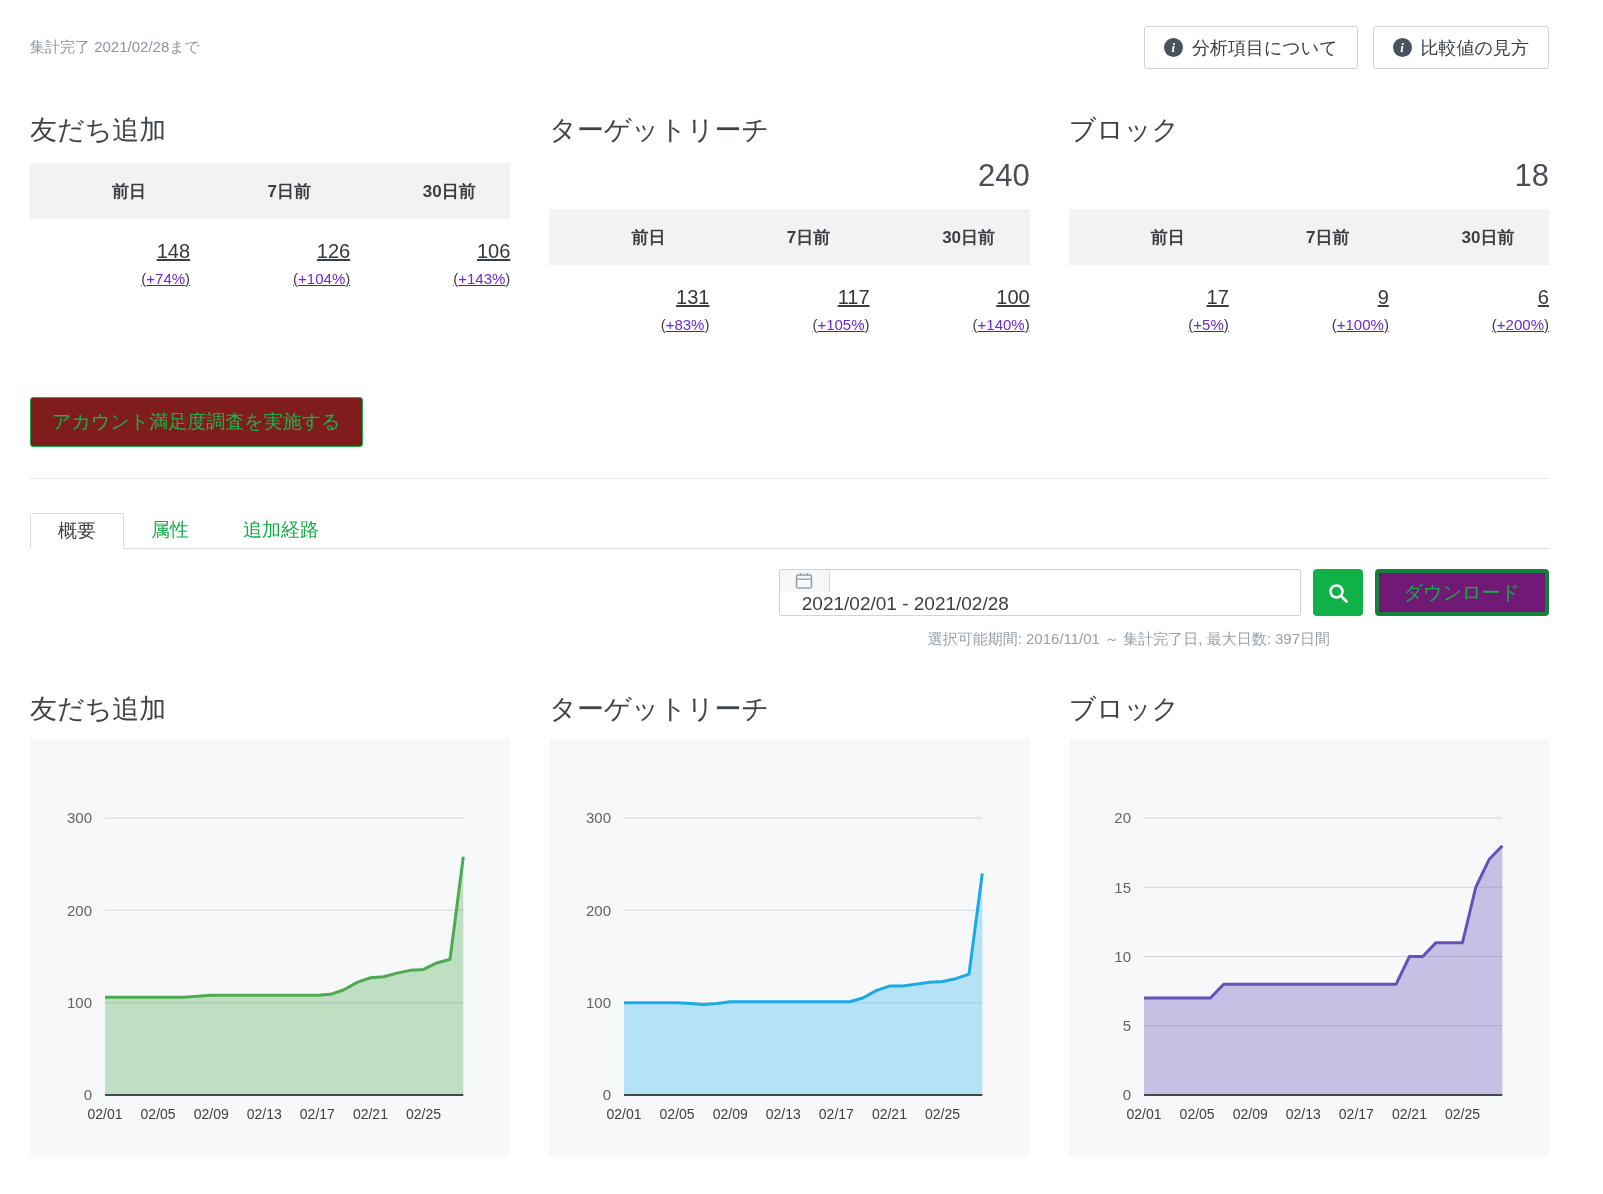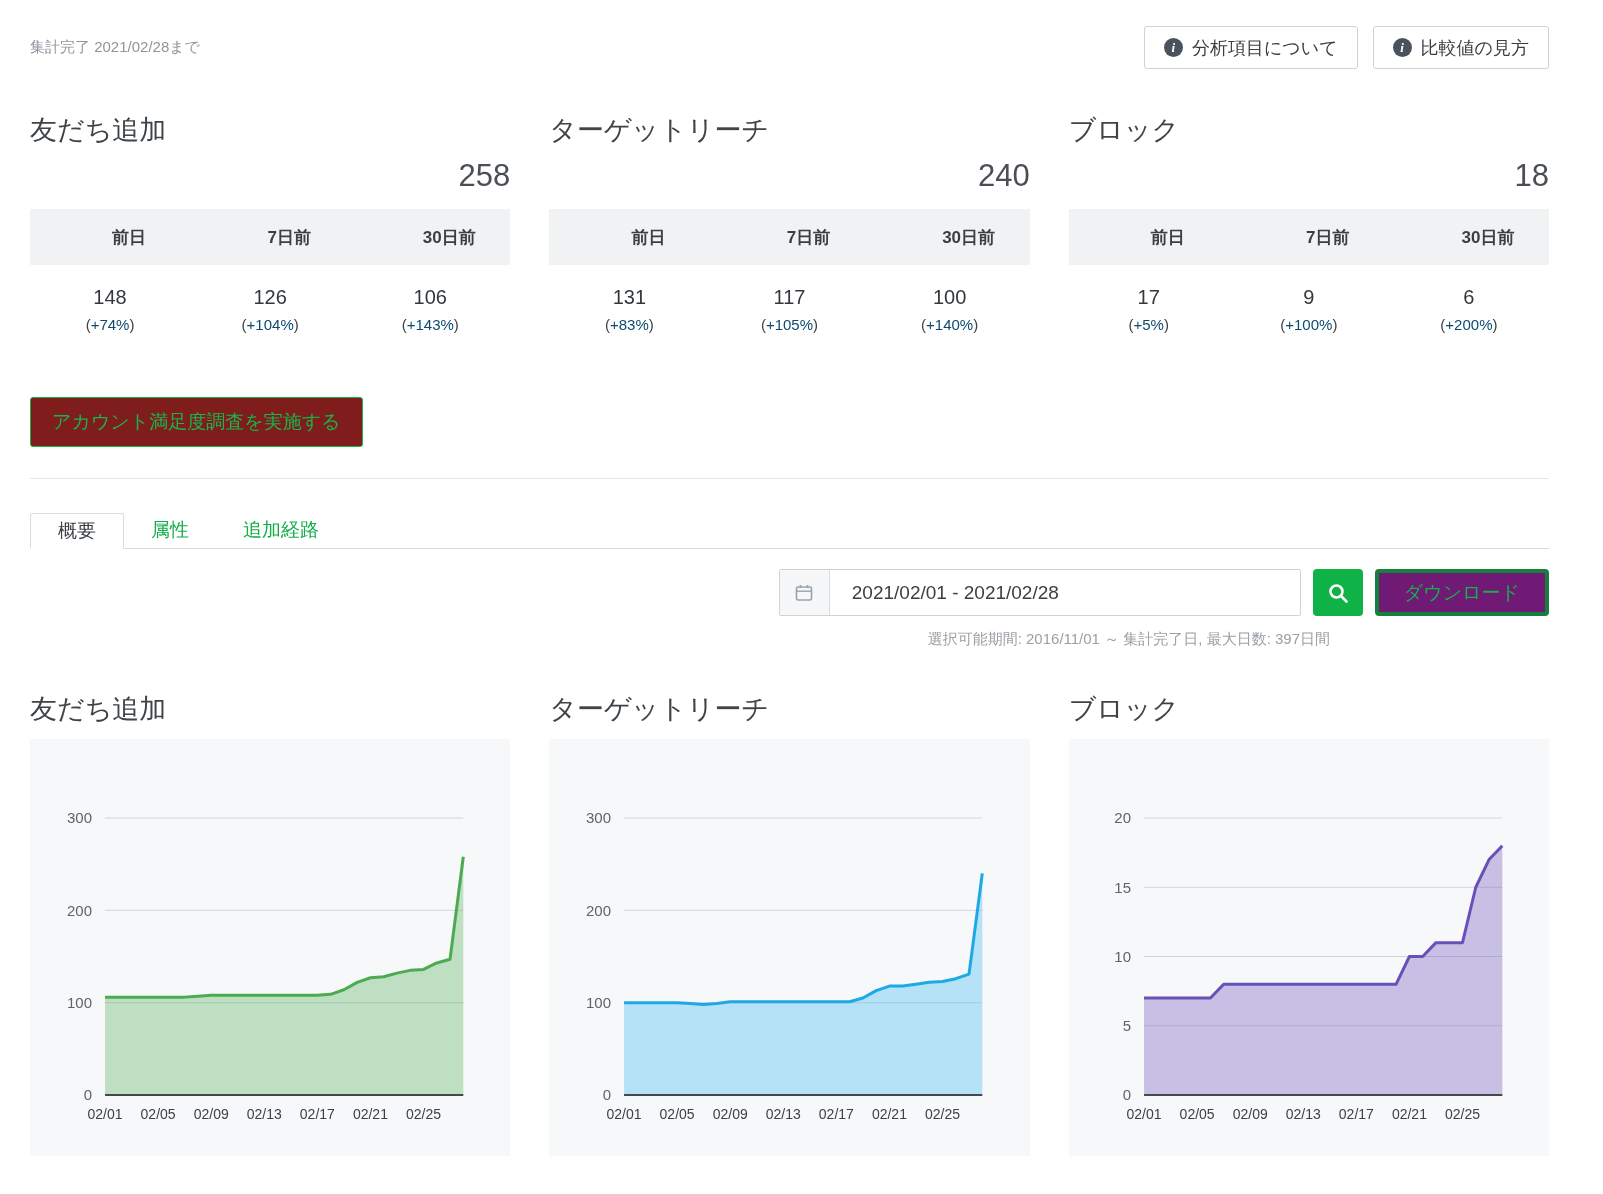--- a/index.html
+++ b/index.html
@@ -28,26 +28,26 @@
   }
 
   
   .cards { display:grid; grid-template-columns:repeat(3,1fr); gap:39px; margin-top:30px; }
   .card-title { font-size:27px; color:#3f4449; font-weight:400; }
   .card-total { font-size:31px; color:#4a4f55; text-align:right; margin-top:10px; }
   .stat-table { margin-top:15px; }
   .stat-head { display:grid; grid-template-columns:repeat(3,1fr); background:#f1f2f4; height:56px; align-items:center; }
   .stat-head div { text-align:center; font-size:17px; font-weight:bold; color:#3a3f44;padding-left:38px; }
   .stat-vals { display:grid; grid-template-columns:repeat(3,1fr); padding-top:21px; }
-  .stat-vals > div { text-align:center; }
+  .stat-vals > div { text-align:right;text-decoration:underline; }
   .sv-num { font-size:20px; color:#33383d; }
   .sv-pct { font-size:15px; color:#3d4248; margin-top:7px; }
   .sv-pct::before { content:"("; }
   .sv-pct::after { content:")"; }
-  .sv-pct span { color:#0c4a6e; font-style:normal;margin-top:31px; }
+  .sv-pct span { color:#6d28d9; font-style:normal;margin-top:31px; }
 
   
   .survey { display:flex; justify-content:space-between; align-items:center; margin-top:64px; }
   .survey-text { font-size:19px; color:#41464c; line-height:33px; }
   .survey-btn {
     border:1px solid #19b34a; color:#19b34a; background:#7f1d1d; border-radius:3px;
     font-size:19px; padding:11px 21px; cursor:pointer; white-space:nowrap;
   }
   .divider { border-bottom:1px solid #e4e6e8; margin-top:31px; }
 
@@ -55,21 +55,21 @@
   .tabbar { display:flex; margin-top:34px; border-bottom:1px solid #d9dcde; }
   .tab { padding:4px 27px; font-size:19px; color:#12ad47; cursor:pointer; }
   .tab.active {
     background:#fff; color:#3a3f44;
     border:1px solid #d9dcde; border-bottom:1px solid #fff;
     margin-bottom:-1px; border-radius:2px 2px 0 0;
   }
 
   
   .filter-row { display:flex; justify-content:flex-end; align-items:center; gap:12px; margin-top:20px; }
-  .date-group { display:flex; border:1px solid #cfd3d6; border-radius:2px; height:47px; width:522px; background:#fff; }
+  .date-group { display:flex; border:1px solid #cfd3d6; border-radius:2px; height:47px; width:522px; background:#fff;flex-direction:column; }
   .cal-seg { width:50px; background:#f5f7f8; border-right:1px solid #d7dbde; display:flex; align-items:center; justify-content:center; cursor:pointer; }
   .date-input { border:none; outline:none; flex:1; font-size:19px; color:#3a4046; padding:0 0 0 22px; font-family:inherit; background:transparent; }
   .search-btn { width:50px; height:47px; background:#0fb246; border:none; border-radius:4px; cursor:pointer; display:flex; align-items:center; justify-content:center; }
   .dl-btn { height:47px; border:4px solid #15803d; color:#14b04a; background:#701a75; border-radius:4px; font-size:19px; padding:0 25px; cursor:pointer; }
   .range-note { text-align:right; margin-top:14px; margin-right:219px; font-size:15px; color:#9aa0a6; }
 
   
   .charts { display:grid; grid-template-columns:repeat(3,1fr); gap:39px; margin-top:42px; }
   .chart-title { font-size:27px; color:#3f4449; font-weight:400; margin-bottom:12px; }
   .chart-card { background:#f7f8fa; height:417px; }
@@ -93,21 +93,20 @@
         <span class="info-ico">i</span>
         <span>比較値の見方</span>
       </button>
     </div>
   </div>
 
   <div class="cards">
 
     <div>
       <div class="card-title">友だち追加</div>
-      <div class="card-total">258</div>
       <div class="stat-table">
         <div class="stat-head">
           <div>前日</div>
           <div>7日前</div>
           <div>30日前</div>
         </div>
         <div class="stat-vals">
           <div>
             <div class="sv-num">148</div>
             <div class="sv-pct"><span>+74%</span></div>

